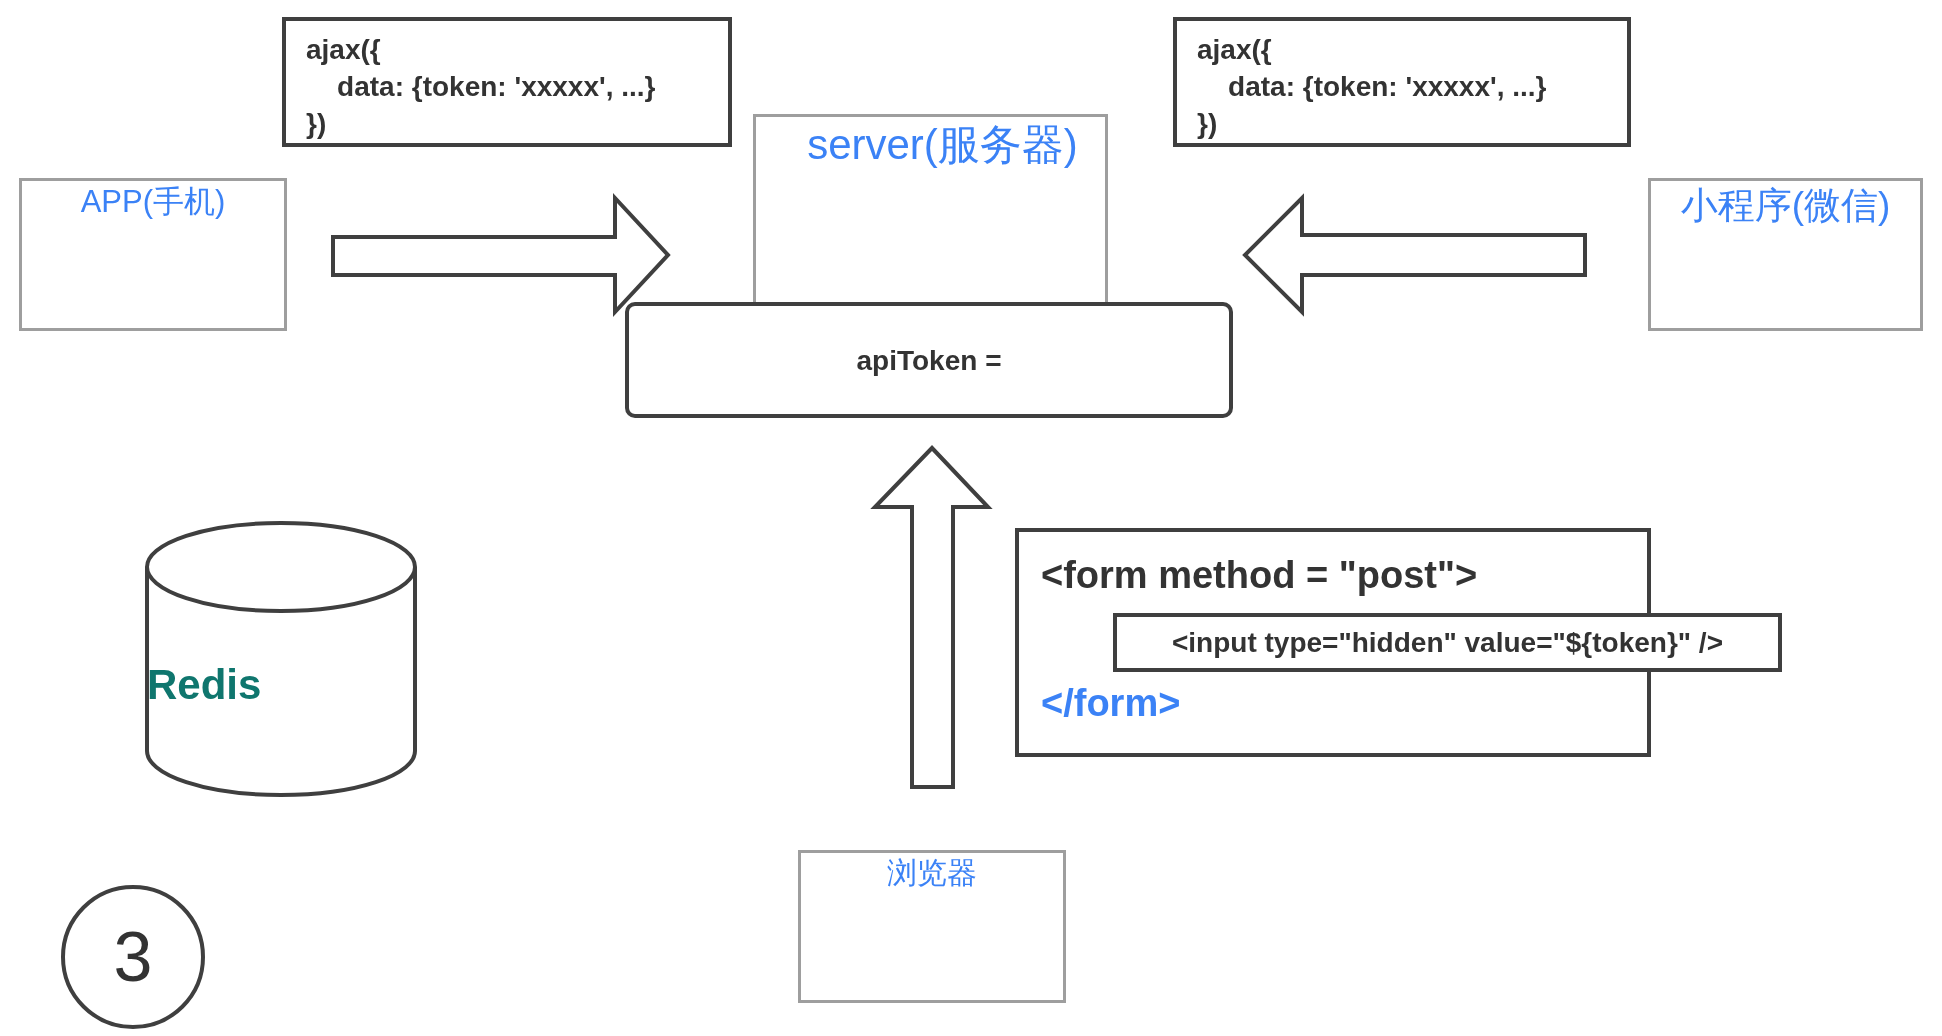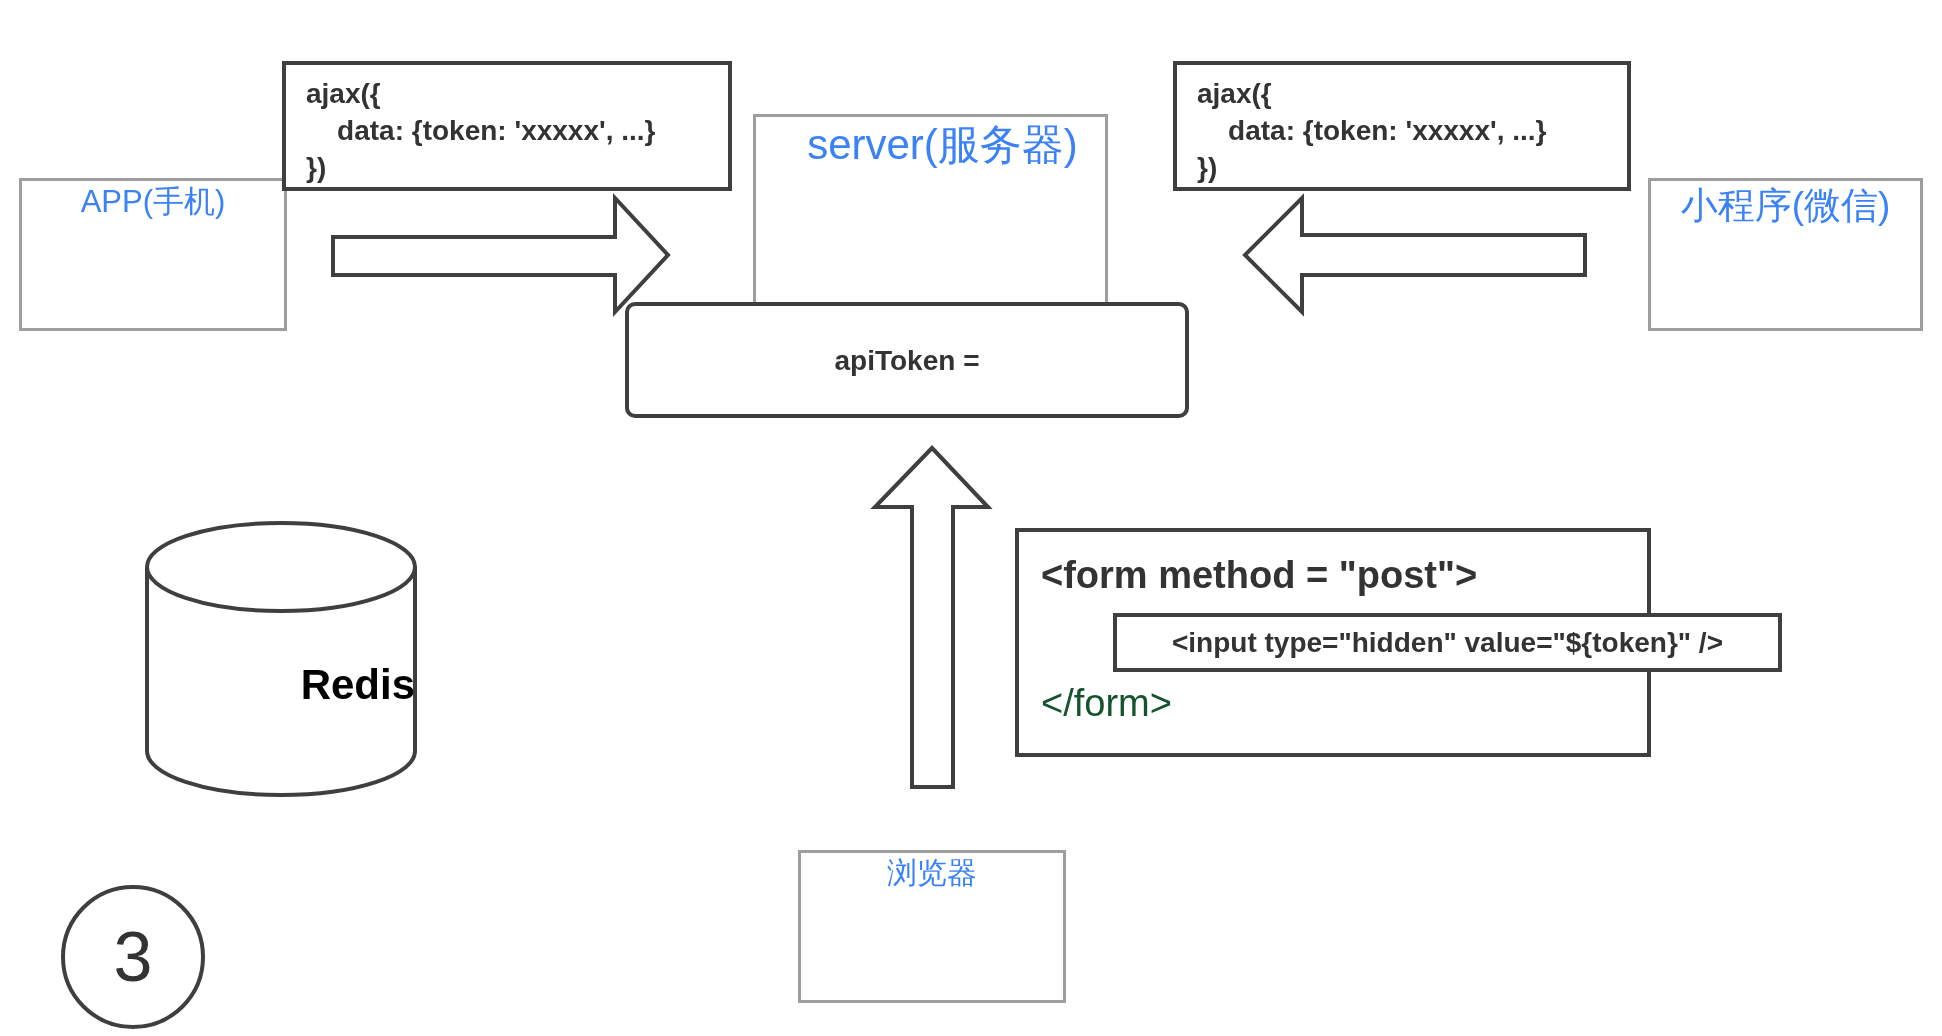--- a/index.html
+++ b/index.html
@@ -3,61 +3,61 @@
 <meta charset="utf-8">
 <style>
   html,body{margin:0;padding:0;background:#ffffff;}
   .canvas{
     position:relative;width:1942px;height:1036px;background:#ffffff;overflow:hidden;
     font-family:"Liberation Sans","DejaVu Sans",sans-serif;color:#333333;
   }
   
   .code-box{
     position:absolute;box-sizing:border-box;background:#ffffff;
-    border:4px solid #3f3f3f;padding:10px 0 12px 20px;z-index:2;margin-top:44px;
+    border:4px solid #3f3f3f;padding:10px 0 12px 20px;z-index:2;
   }
   .code-box.ajax-left{left:282px;top:17px;width:450px;height:130px;}
   .code-box.ajax-right{left:1173px;top:17px;width:458px;height:130px;}
   .code-line{font-size:28px;font-weight:bold;line-height:37px;white-space:pre;color:#333333;}
 
   
   .plain-box{
     position:absolute;box-sizing:border-box;background:#ffffff;border:3px solid #9e9e9e;
     display:flex;align-items:flex-start;justify-content:center;z-index:1;color:#3b82f6;
   }
   .plain-box.app{left:19px;top:178px;width:268px;height:153px;font-size:31px;}
   .plain-box.server{left:753px;top:114px;width:355px;height:286px;font-size:42px;padding-left:24px;}
   .plain-box.mini{left:1648px;top:178px;width:275px;height:153px;font-size:37px;}
   .plain-box.browser{left:798px;top:850px;width:268px;height:153px;font-size:30px;}
 
   .svg-layer{position:absolute;left:0;top:0;width:1942px;height:1036px;z-index:2;pointer-events:none;}
 
   .api-token-box{
-    position:absolute;left:625px;top:302px;width:564px;height:116px;box-sizing:border-box;
+    position:absolute;left:625px;top:302px;width:608px;height:116px;box-sizing:border-box;
     border:4px solid #3f3f3f;border-radius:10px;background:#ffffff;z-index:3;
     display:flex;flex-direction:column;align-items:center;justify-content:center;
   }
   .api-token-box .line{font-size:28px;font-weight:bold;line-height:39px;color:#333333;}
 
   .form-box{
     position:absolute;left:1015px;top:528px;width:636px;height:229px;box-sizing:border-box;
     border:4px solid #3f3f3f;background:#ffffff;z-index:2;
   }
   .form-open{position:absolute;left:22px;top:22px;font-size:38px;font-weight:bold;color:#333333;white-space:nowrap;}
-  .form-close{position:absolute;left:22px;top:150px;font-size:38px;font-weight:normal;color:#14532d;white-space:nowrap;}
+  .form-close{position:absolute;left:22px;top:150px;font-size:38px;font-weight:bold;color:#3b82f6;white-space:nowrap;}
   .input-box{
     position:absolute;left:1113px;top:613px;width:669px;height:59px;box-sizing:border-box;
     border:4px solid #3f3f3f;background:#ffffff;z-index:3;
     display:flex;align-items:center;justify-content:center;
     font-size:28px;font-weight:bold;color:#333333;white-space:nowrap;
   }
 
   .redis-label{
-    position:absolute;left:147px;top:661px;width:268px;text-align:right;
-    font-size:42px;font-weight:bold;color:#000000;z-index:3;
+    position:absolute;left:147px;top:661px;width:268px;text-align:left;
+    font-size:42px;font-weight:bold;color:#0f766e;z-index:3;
   }
   .step-number{
     position:absolute;left:63px;top:920px;width:140px;text-align:center;
     font-size:70px;font-weight:400;color:#333333;line-height:74px;z-index:3;
   }
 </style>
 </head>
 <body>
 
 <div class="canvas">

